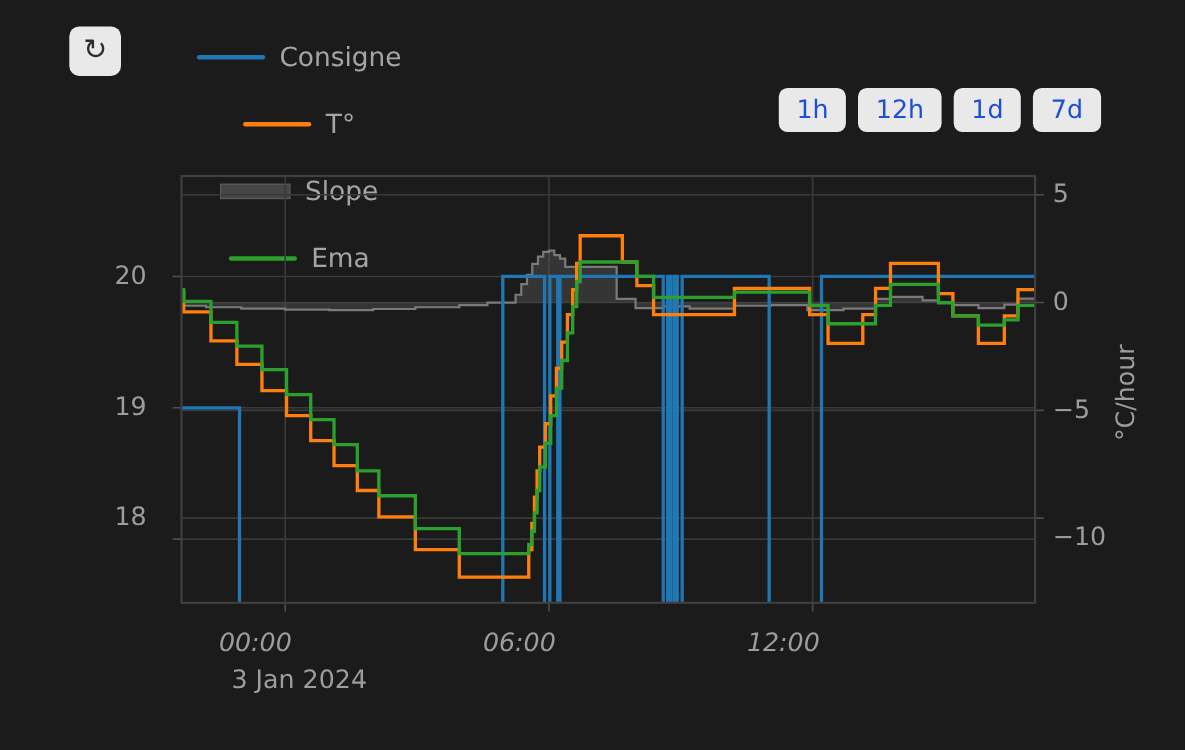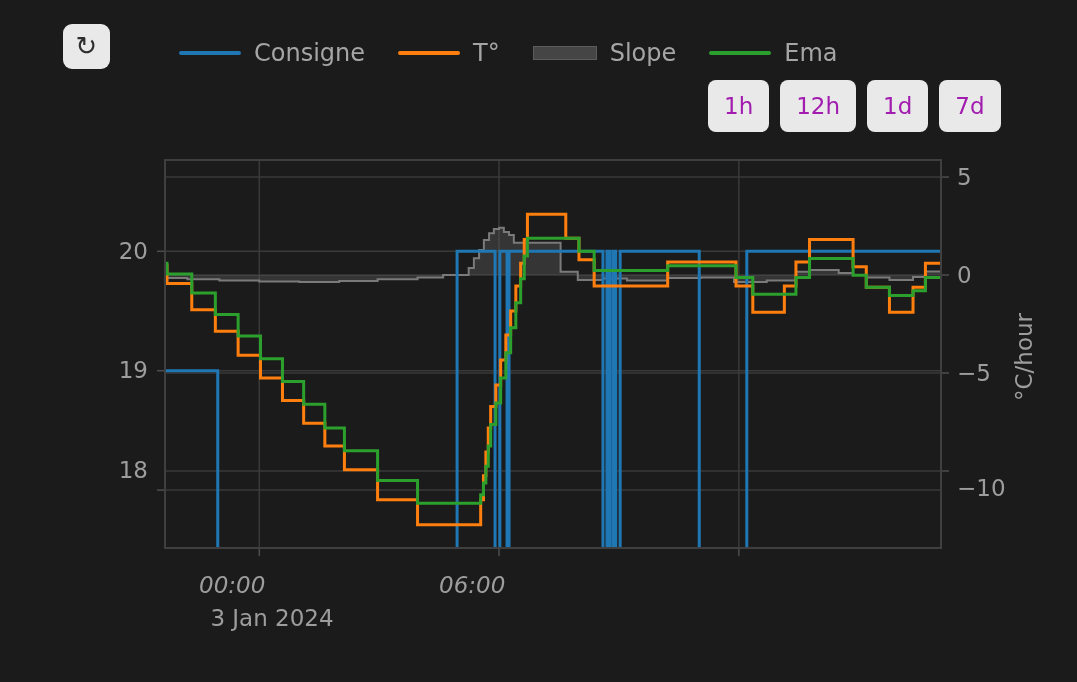--- a/index.html
+++ b/index.html
@@ -9,39 +9,39 @@
   }
   .refresh-btn{
     position:absolute;left:63px;top:24px;width:47px;height:45px;
     background:#e9e9e9;border:none;border-radius:9px;color:#2e2e2e;
     font-size:26px;line-height:45px;text-align:center;cursor:pointer;
     display:flex;align-items:center;justify-content:center;
     font-family:"DejaVu Sans","Liberation Sans",sans-serif;
   }
   .legend{
     position:absolute;left:179px;top:38px;height:30px;
-    display:flex;align-items:center;gap:33px;
+    display:flex;align-items:center;gap:33px;flex-direction:column;
   }
   .legend-item{display:flex;align-items:center;gap:13px;cursor:pointer;}
   .legend-label{font-size:24px;color:#a5a5a5;white-space:nowrap;}
   .swatch-line{width:62px;height:4px;border-radius:2px;background:#888;}
   .swatch-area{width:64px;height:14px;background:#454545;border:1px solid #5c5c5c;box-sizing:border-box;}
   .range-buttons{position:absolute;left:708px;top:80px;display:flex;gap:11px;}
   .range-btn{
-    height:52px;padding:0 16px;border:none;border-radius:8px;background:#e9e9e9;
-    color:#a21caf;font-size:23px;cursor:pointer;
+    height:40px;padding:0 16px;border:none;border-radius:8px;background:#e9e9e9;
+    color:#1d4ed8;font-size:23px;cursor:pointer;
     display:flex;align-items:center;justify-content:center;
     font-family:"DejaVu Sans","Liberation Sans",sans-serif;
   }
   #chart-svg{position:absolute;left:0;top:0;}
   .grid{stroke:#3a3a3a;stroke-width:1.5;}
   .tickmark{stroke:#4d4d4d;stroke-width:1.5;}
   .plot-border{stroke:#3f3f3f;stroke-width:2;fill:none;}
   .axis-label{position:absolute;font-size:23px;line-height:28px;color:#9d9d9d;}
-  .ylab{width:44px;left:104px;text-align:right;}
+  .ylab{width:44px;left:104px;text-align:left;}
   .y2lab{left:957px;text-align:left;}
   .xlab{width:120px;top:571px;font-style:italic;}
   .date-label{left:172px;top:604px;width:200px;text-align:center;}
   .y2-title{left:943px;top:344px;width:160px;height:26px;text-align:center;transform:rotate(-90deg);}
 </style>
 </head>
 <body>
 
 <div class="app">
 
@@ -119,17 +119,18 @@
   <div class="axis-label ylab" style="top:356px">19</div>
   <div class="axis-label ylab" style="top:456px">18</div>
 
   <div class="axis-label y2lab" style="top:163px">5</div>
   <div class="axis-label y2lab" style="top:261px">0</div>
   <div class="axis-label y2lab" style="top:359px">−5</div>
   <div class="axis-label y2lab" style="top:474px">−10</div>
 
   <div class="axis-label xlab" style="left:199px">00:00</div>
   <div class="axis-label xlab" style="left:439px">06:00</div>
+  <div class="axis-label xlab" style="left:679px">12:00</div>
 
   <div class="axis-label date-label">3 Jan 2024</div>
   <div class="axis-label y2-title">°C/hour</div>
 
 </div>
 
 </body></html>

